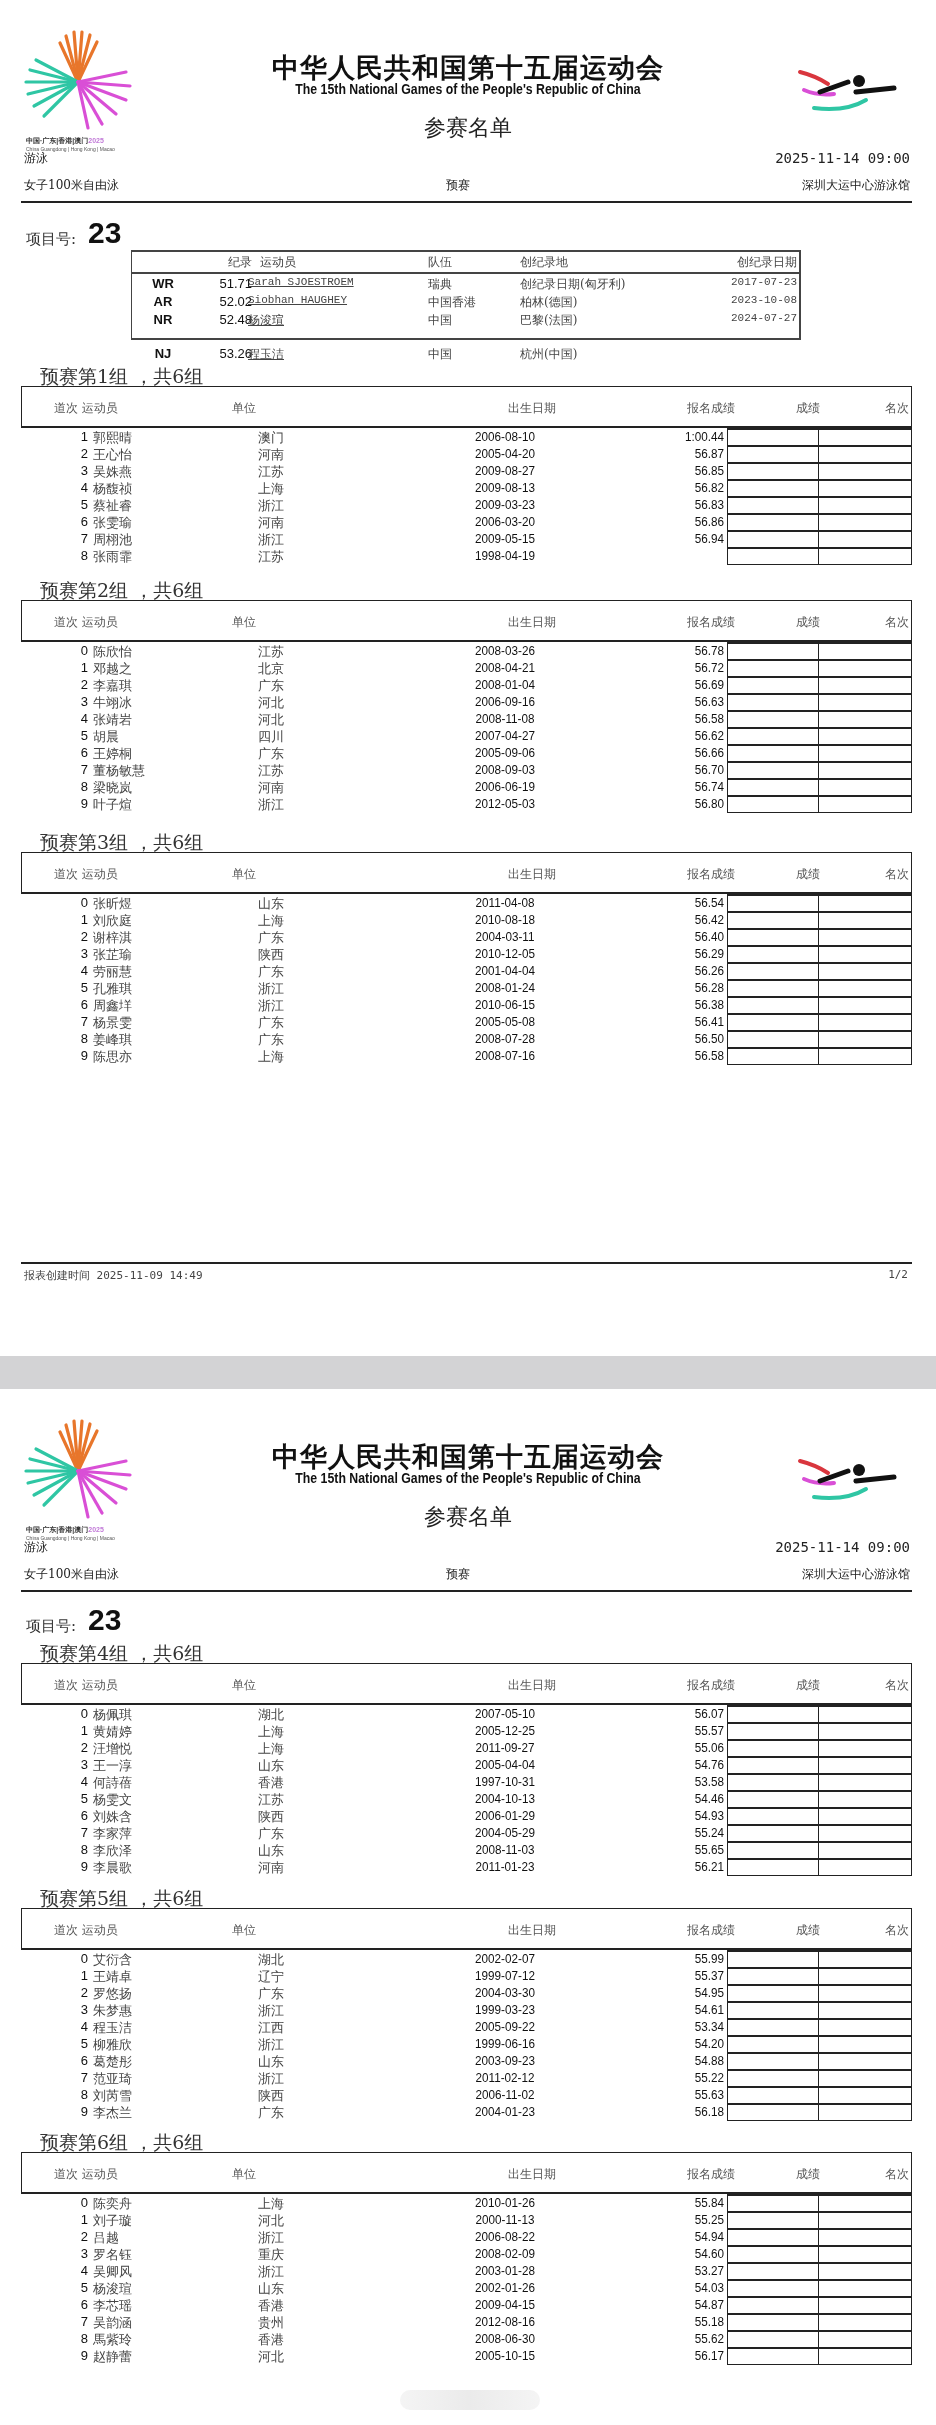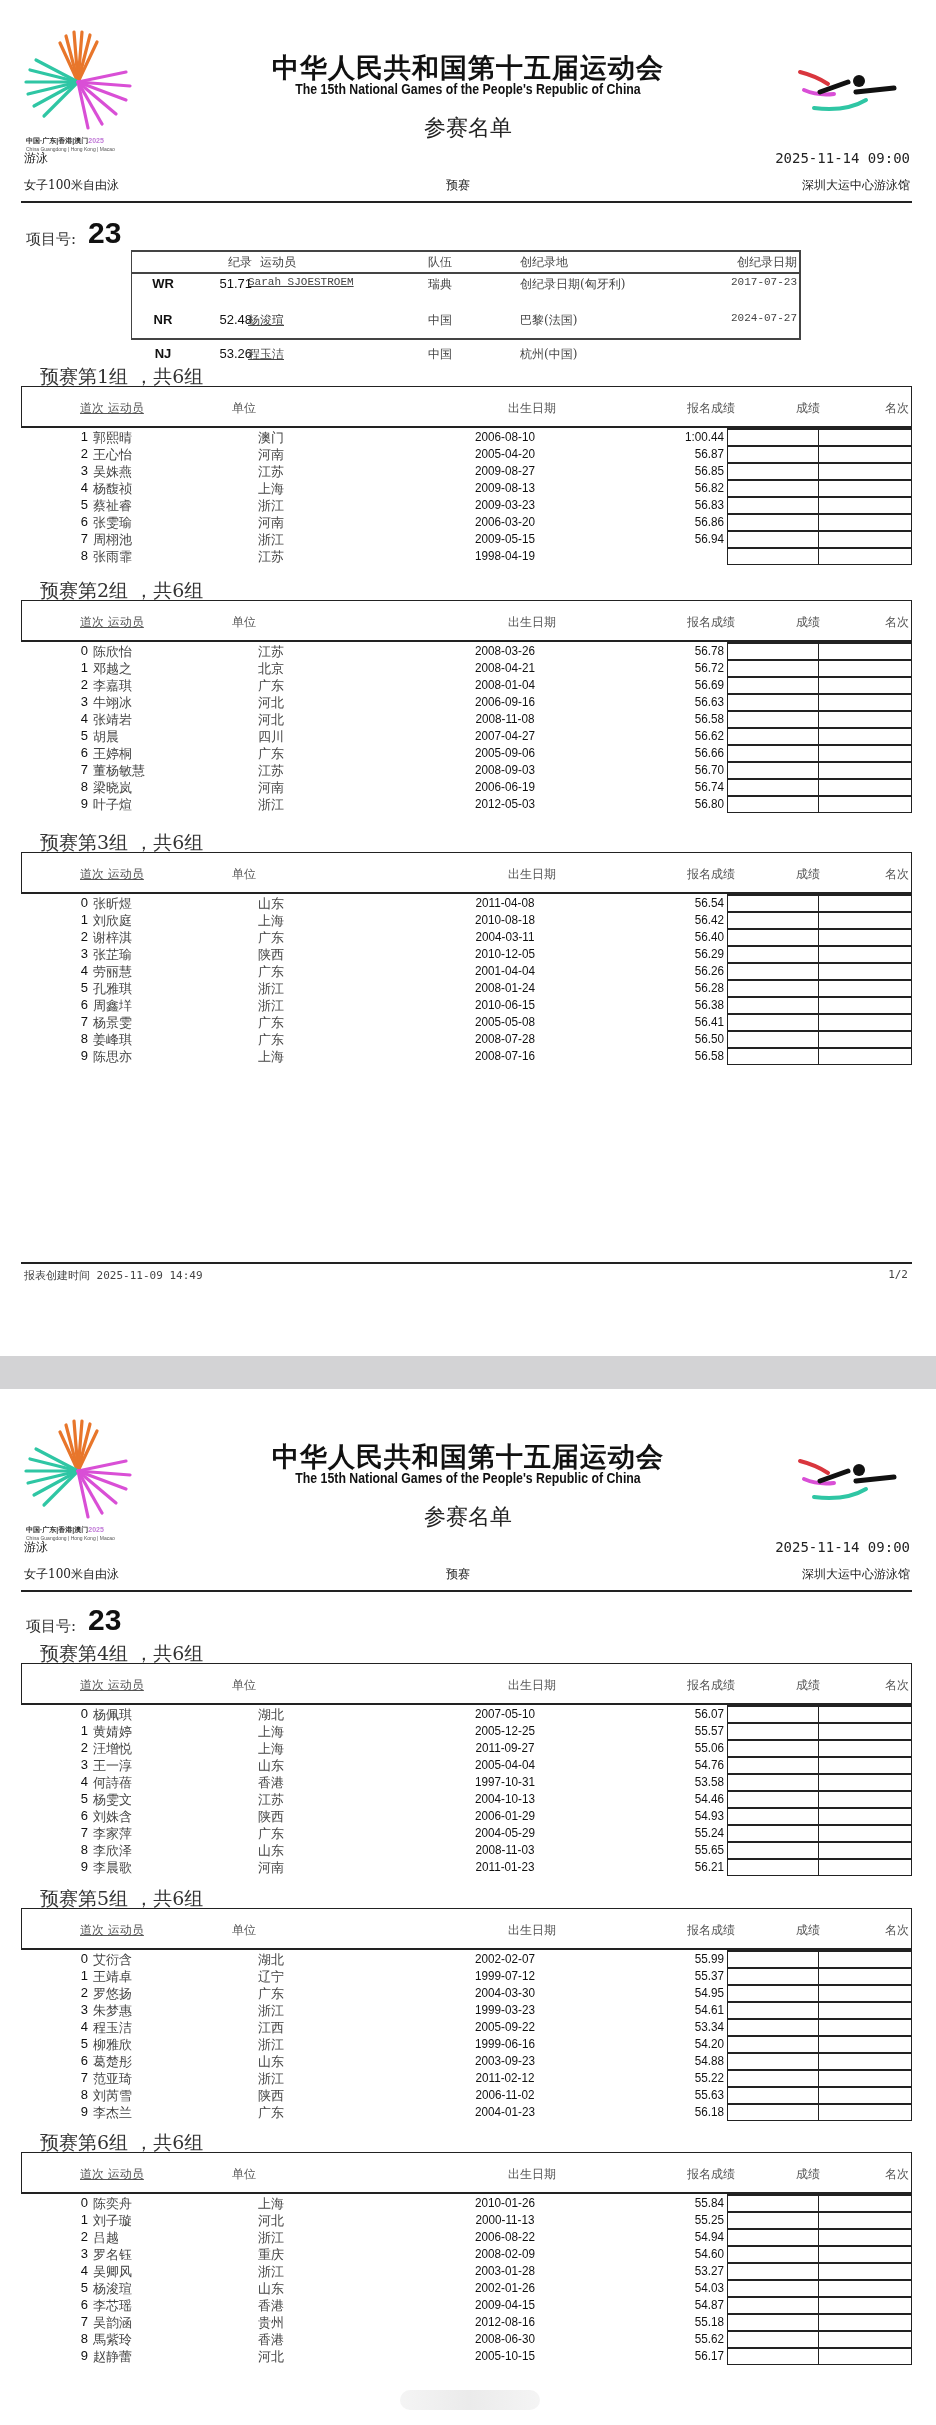--- a/index.html
+++ b/index.html
@@ -36,21 +36,21 @@
   .rc.mark { left: 60px; width: 60px; text-align: right; font-family: "Liberation Sans", sans-serif; font-size: 13px; color:#111; }
   .rc.name { left: 116px; font-family: "Liberation Mono", monospace; font-size: 11px; color:#444;text-decoration:underline; }
   .rc.team { left: 296px; color:#444; }
   .rc.place { left: 388px; color:#444; }
   .rc.date { right: 2px; text-align: right; font-family: "Liberation Mono", monospace; font-size: 11px; color:#444; }
 
   
   .heat-title { position: absolute; left: 40px; font-size: 19px; color: #333; }
   .heat-head { position: absolute; left: 21px; width: 891px; height: 42px; border: 1px solid #222; border-bottom-width: 2px; box-sizing: border-box; }
   .hh { position: absolute; top: 13px; font-size: 12px; color: #555; white-space: nowrap; }
-  .hh.lane { left: 58px; text-decoration: underline; }
+  .hh.lane { left: 32px; }
   .hh.unit { left: 210px; }
   .hh.dob { left: 480px; width: 60px; text-align: center; }
   .hh.entry { right: 176px; }
   .hh.rank { right: 2px; }
 
   .ath-row { position: absolute; left: 0; width: 936px; height: 18px; }
   .ac { position: absolute; top: 1px; font-size: 13px; white-space: nowrap; }
   .ac.lane { left: 58px; width: 30px; text-align: right; font-family: "Liberation Sans", sans-serif; color:#111; }
   .ac.name { left: 93px; color:#444; }
   .ac.unit { left: 230px; color:#444;margin-left:28px; }
@@ -139,20 +139,28 @@
       <span class="rc" style="left:388px; color:#444">创纪录地</span>
       <span class="rc" style="right:2px; color:#444">创纪录日期</span>
     </div>
     <div class="rec-row" style="top:22px">
       <span class="rc code">WR</span>
       <span class="rc mark">51.71</span>
       <span class="rc name">Sarah SJOESTROEM</span>
       <span class="rc team">瑞典</span>
       <span class="rc place">创纪录日期(匈牙利)</span>
       <span class="rc date">2017-07-23</span>
+    </div>
+    <div class="rec-row" style="top:40px">
+      <span class="rc code">AR</span>
+      <span class="rc mark">52.02</span>
+      <span class="rc name">Siobhan HAUGHEY</span>
+      <span class="rc team">中国香港</span>
+      <span class="rc place">柏林(德国)</span>
+      <span class="rc date">2023-10-08</span>
     </div>
     <div class="rec-row" style="top:58px">
       <span class="rc code">NR</span>
       <span class="rc mark">52.48</span>
       <span class="rc name" style="font-family:'DejaVu Serif',serif; font-size:12px">杨浚瑄</span>
       <span class="rc team">中国</span>
       <span class="rc place">巴黎(法国)</span>
       <span class="rc date">2024-07-27</span>
     </div>
     <div class="rec-row" style="top:92px">

